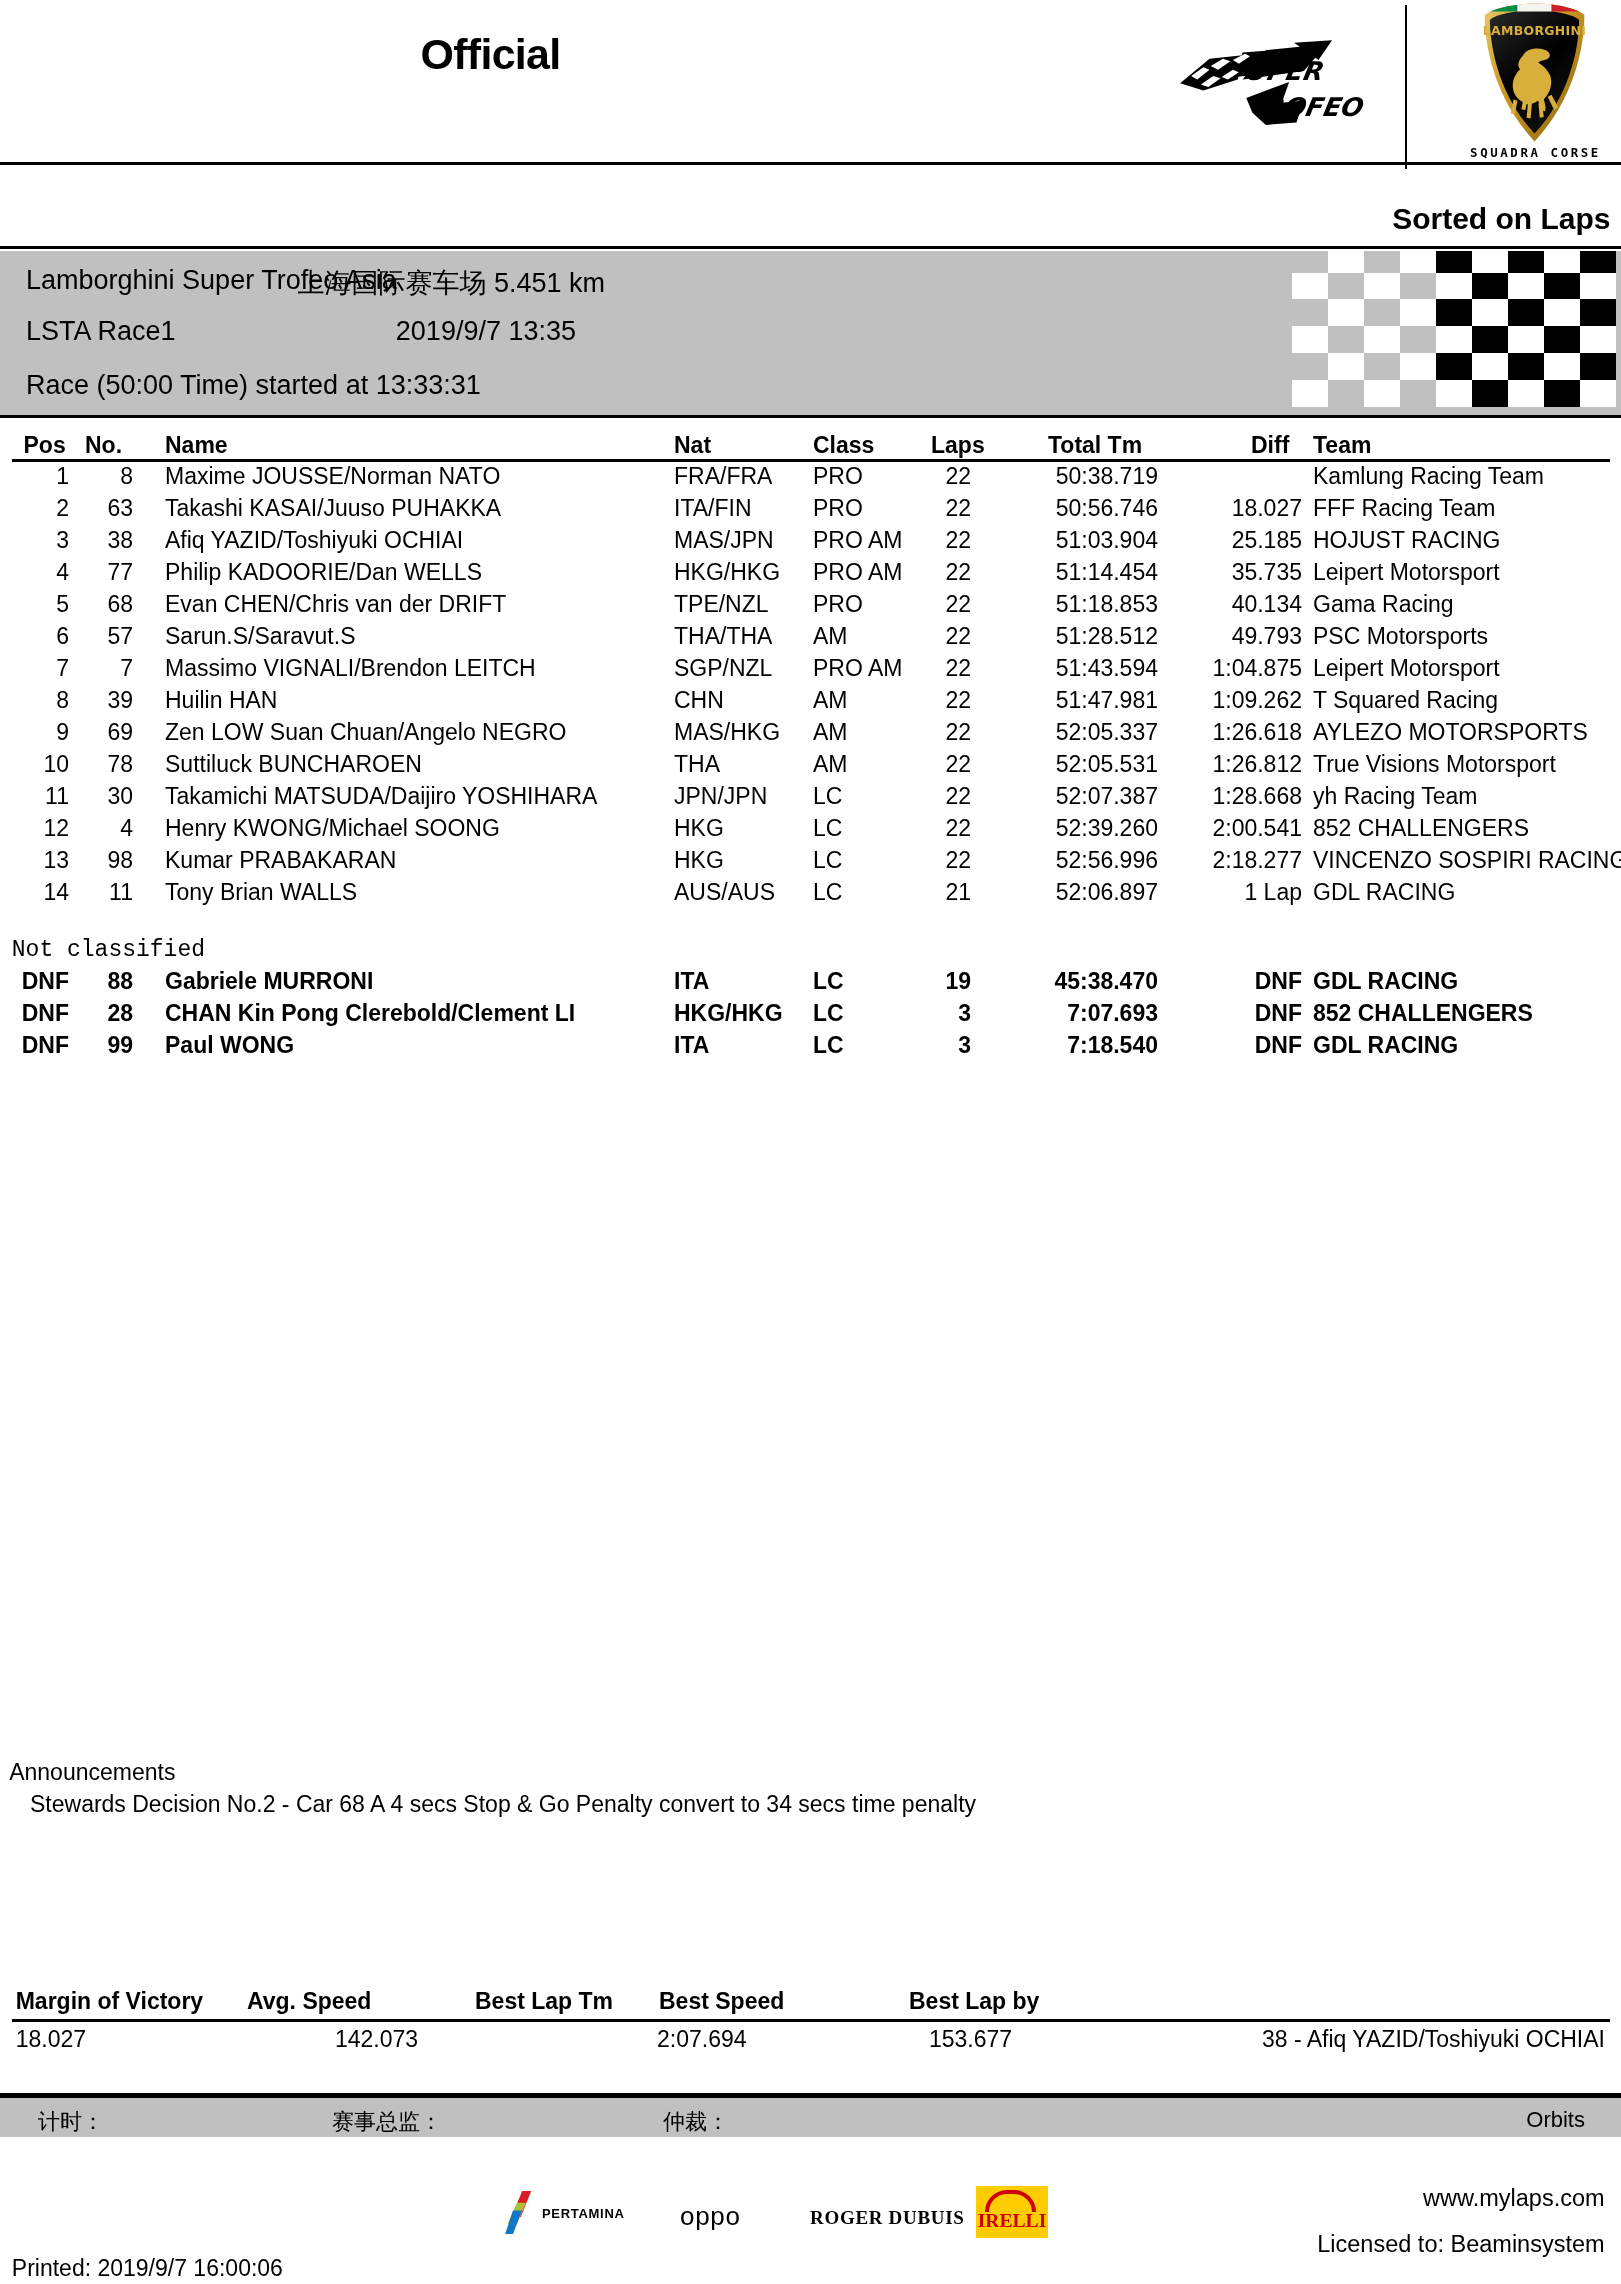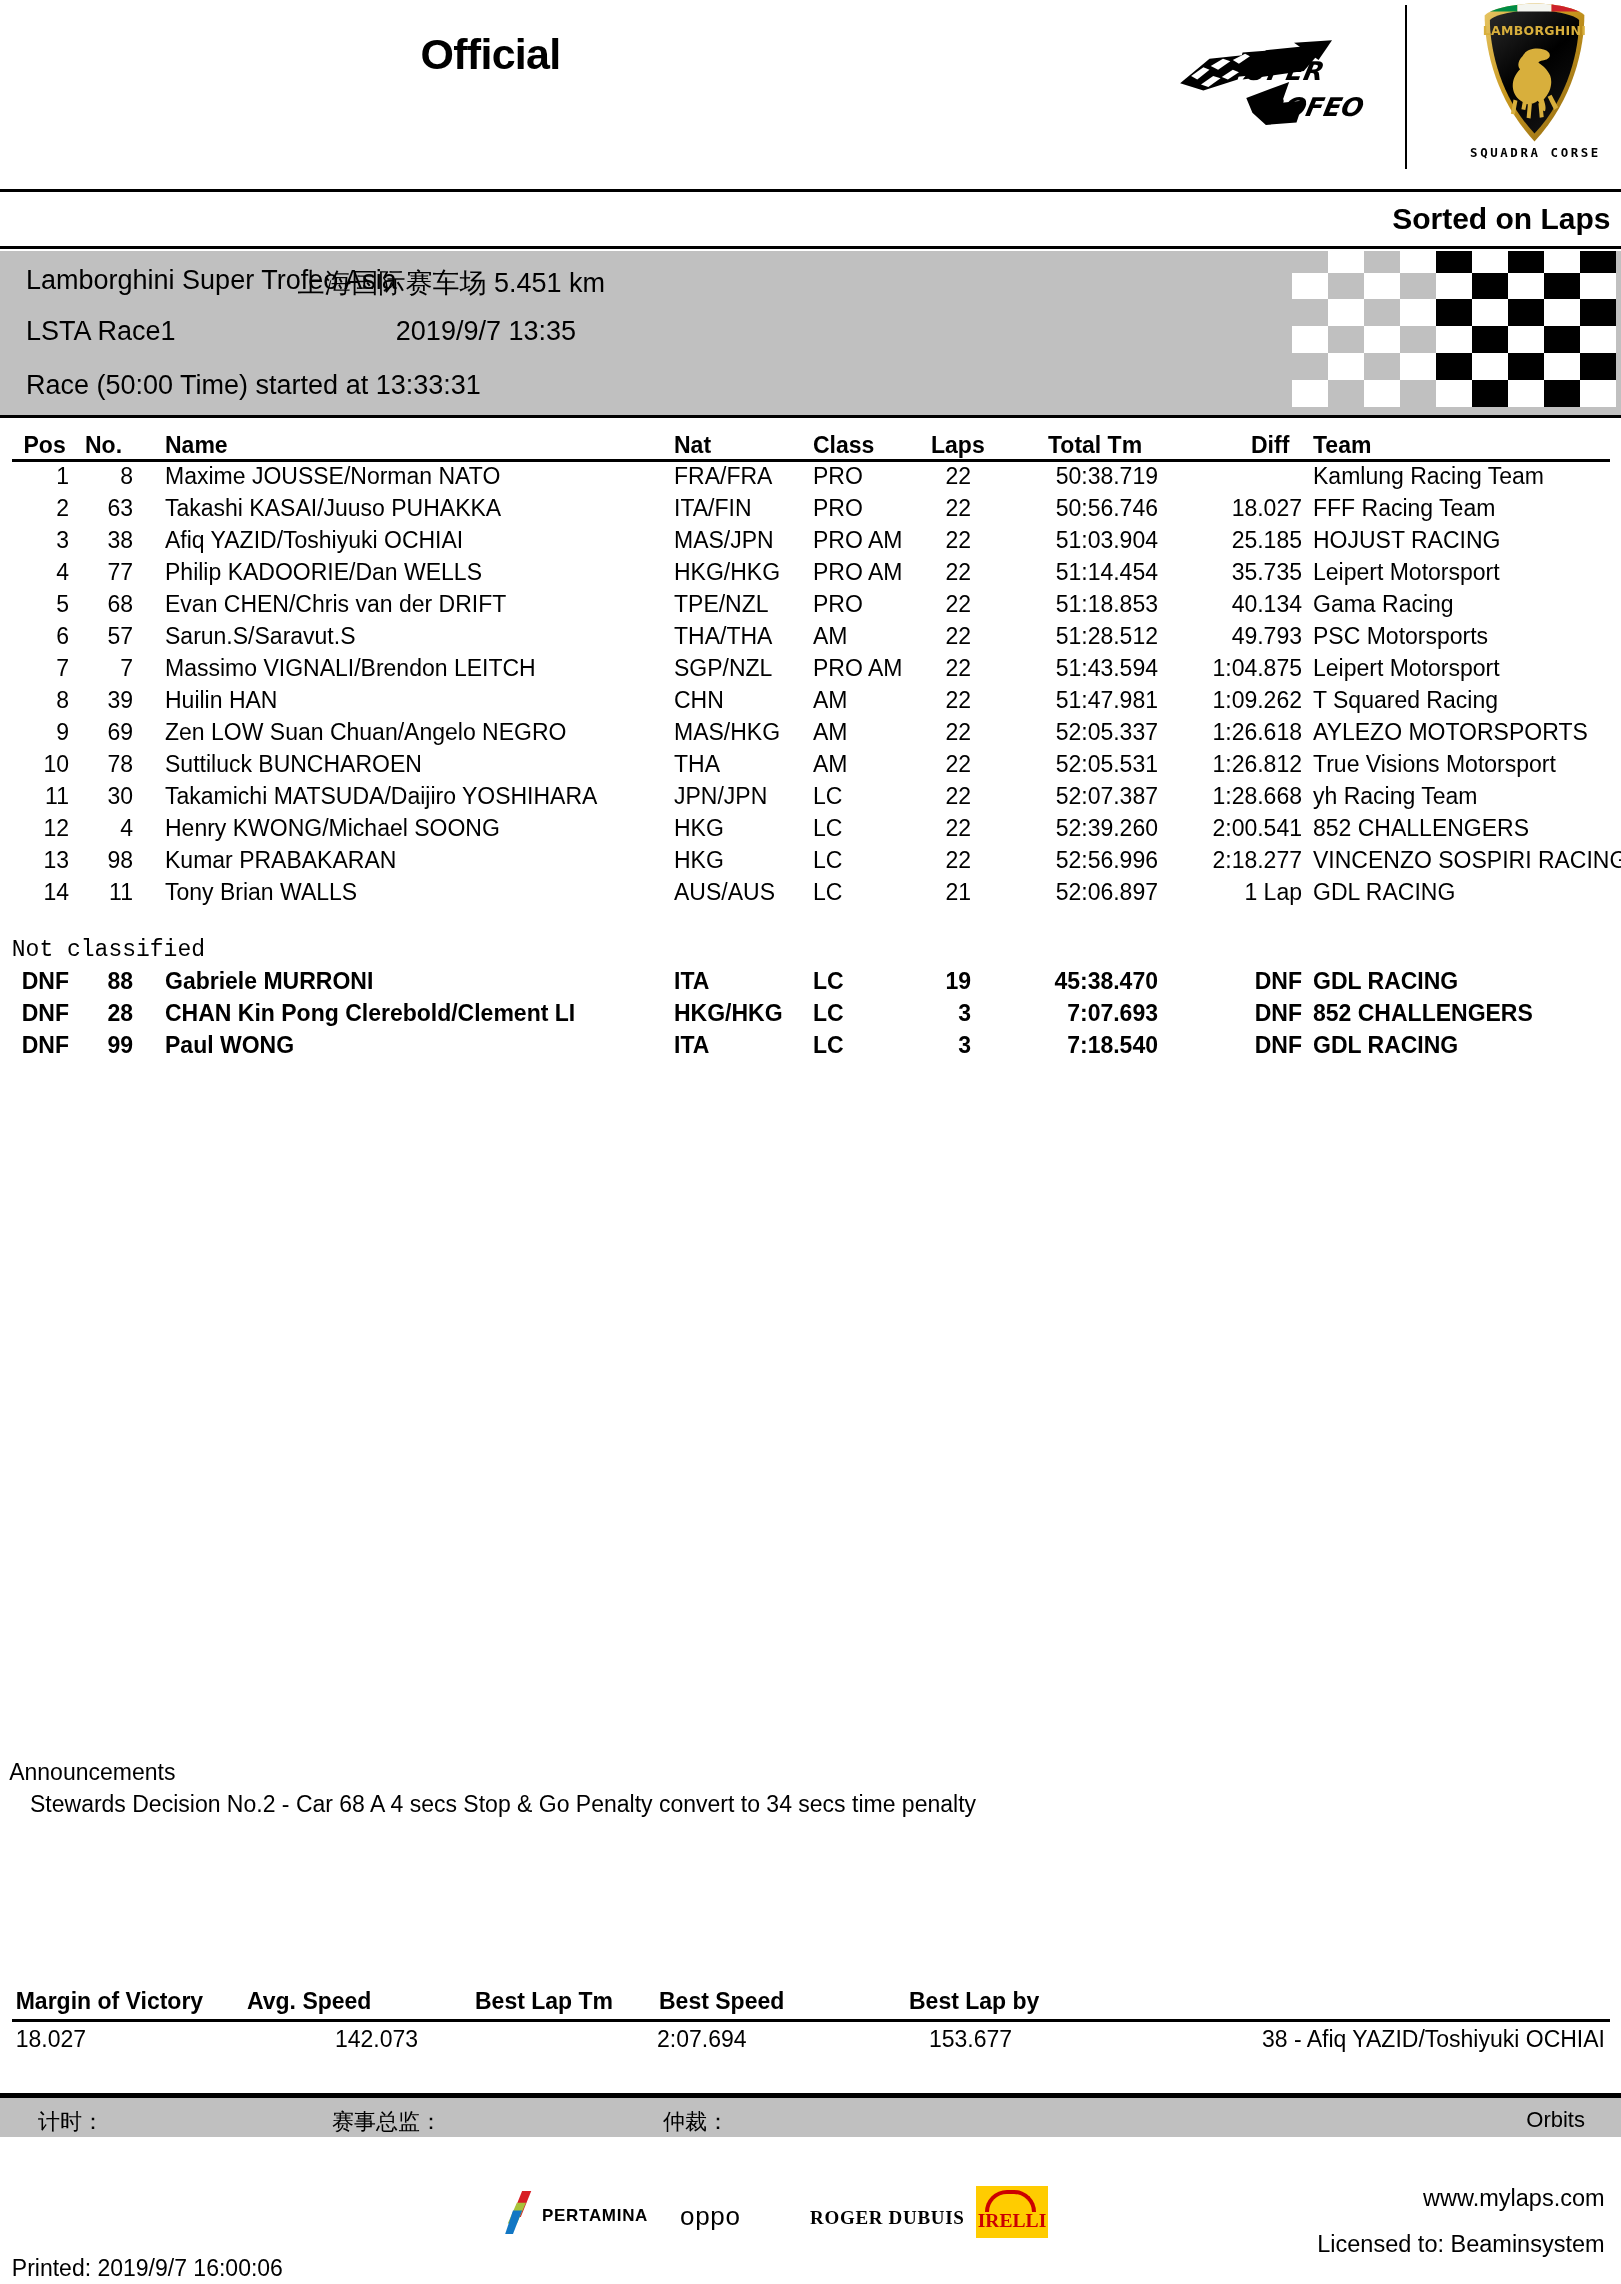--- a/index.html
+++ b/index.html
@@ -12,21 +12,21 @@
     position: relative;
     font-family: "Liberation Sans", "DejaVu Sans", sans-serif;
     color: #000;
     overflow: hidden;
   }
 
   
   #top-header {
     position: absolute;
     left: 0; top: 0;
-    width: 1621px; height: 192px;
+    width: 1621px; height: 165px;
     box-sizing: border-box;
     border-bottom: 3.3px solid #000;
   }
   #official-title {
     position: absolute;
     left: 0; top: 30px;
     width: 981px;
     text-align: center;
     font-size: 43px;
     font-weight: bold;
@@ -204,21 +204,21 @@
   }
   .sig-label { position: absolute; font-size: 22px; top: 9.2px; white-space: nowrap; }
   #sig-1 { left: 38px; }
   #sig-2 { left: 332px; }
   #sig-3 { left: 663px; }
   #sig-orbits { right: 36px; }
 
   
   #sponsors { position: absolute; left: 0; top: 2190px; width: 1621px; height: 59px; }
   #pertamina-mark { position: absolute; left: 505px; top: 1.3px; width: 29px; height: 43px; }
-  #pertamina-text { position: absolute; left: 542px; top: 15.7px; font-size: 17px; font-weight: bold; letter-spacing: 0.7px; }
+  #pertamina-text { position: absolute; left: 542px; top: 15.7px; font-size: 13px; font-weight: bold; letter-spacing: 0.7px; }
   #oppo-text { position: absolute; left: 680px; top: 10.5px; font-size: 26px; letter-spacing: 0.7px; }
   #rogerdubuis-text { position: absolute; left: 810px; top: 17px; font-size: 19px; font-weight: bold; letter-spacing: 0.7px; font-family: "Liberation Serif", serif; }
   #pirelli-box { position: absolute; left: 976px; top: -3.9px; width: 72px; height: 52px; background: #FFCC00; }
   #pirelli-text { position: absolute; left: 0; top: 23.5px; width: 72px; text-align: center; font-size: 19.6px; font-weight: bold; color: #CC0000; letter-spacing: 0px; font-family: "Liberation Serif", serif; }
   #pirelli-curve { position: absolute; left: 9.2px; top: 3.9px; width: 43px; height: 18.3px; border: 4.6px solid #CC0000; border-bottom: none; border-radius: 22px 22px 0 0; }
   #mylaps-url { position: absolute; right: 16.4px; top: -5.2px; font-size: 23.5px; }
   #licensed-to { position: absolute; right: 16.4px; top: 41px; font-size: 23.5px; }
 
   #printed-line {
     position: absolute;

